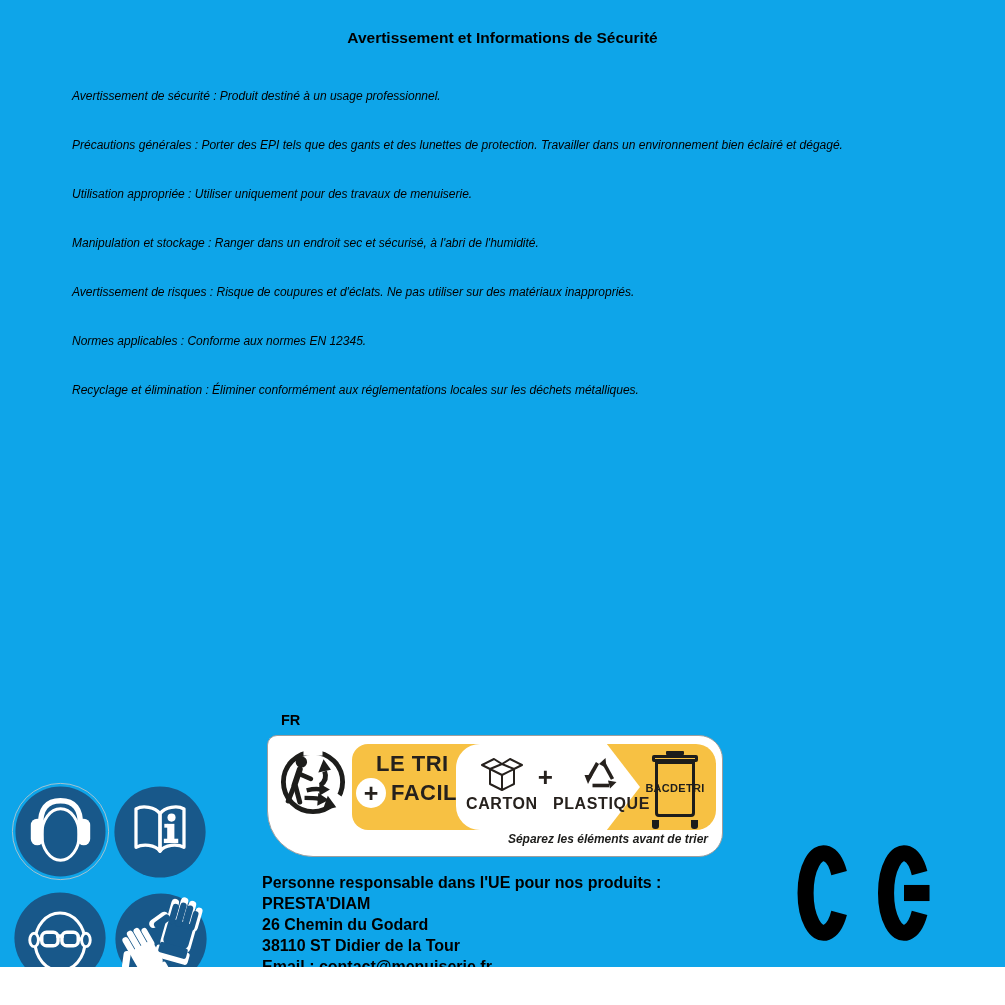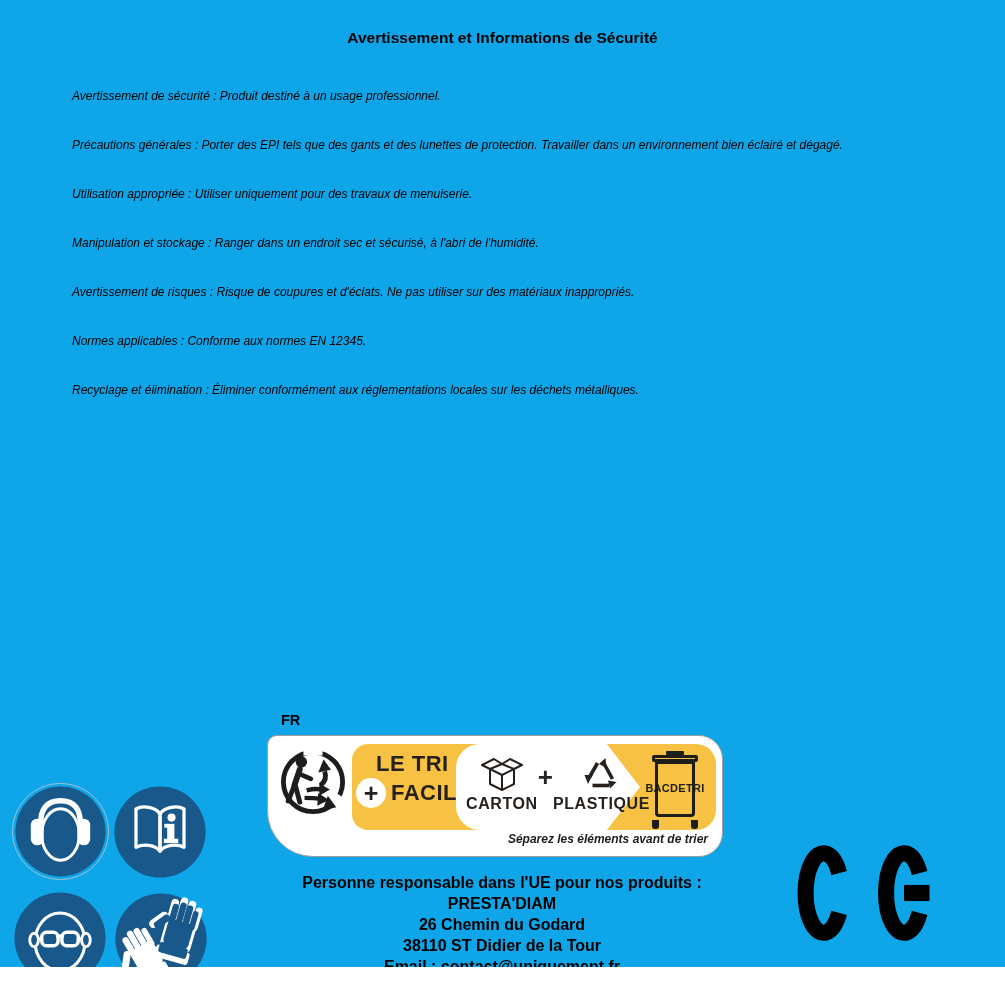--- a/index.html
+++ b/index.html
@@ -49,21 +49,21 @@
   .bin-body{width:40px;height:56px;border:3.5px solid #1d1d1b;border-top-width:3px;
             border-radius:1px 1px 4px 4px;margin:-1px auto 0;box-sizing:border-box;
             display:flex;flex-direction:row;align-items:center;justify-content:center;}
   .bin-body span{display:block;font-size:11px;line-height:11.5px;font-weight:bold;color:#1d1d1b;letter-spacing:0.3px;}
   .bin-wheel{position:absolute;bottom:0;width:7px;height:9px;background:#1d1d1b;border-radius:0 0 3px 3px;}
   .bin-wheel.l{left:4px;} .bin-wheel.r{right:4px;}
   .separe{position:absolute;right:14px;top:96px;font-size:12px;font-style:italic;
           font-weight:bold;color:#1d1d1b;}
 
   
-  .contact{position:absolute;left:262px;top:872px;width:480px;text-align:center;
+  .contact{position:absolute;left:262px;top:872px;width:480px;text-align:left;
            font-size:16px;font-weight:bold;line-height:21px;}
   .contact div{white-space:nowrap;}
 
   
   .ce{position:absolute;left:797px;top:842px;width:142px;height:102px;}
   .ce svg{display:block;width:100%;height:100%;}
 </style>
 </head>
 <body>
 
@@ -221,21 +221,21 @@
     </div>
 
     <div class="separe">Séparez les éléments avant de trier</div>
   </div>
 
   <div class="contact">
     <div>Personne responsable dans l'UE pour nos produits :</div>
     <div>PRESTA'DIAM</div>
     <div>26 Chemin du Godard</div>
     <div>38110 ST Didier de la Tour</div>
-    <div>Email : contact@uniquement.fr</div>
+    <div>Email : contact@menuiserie.fr</div>
   </div>
 
   <div class="ce">
     <svg viewBox="0 0 150 102">
       <g fill="none" stroke="#000" stroke-width="17">
         <path d="M 44.5 30 A 19 42 0 1 0 44.5 72"></path>
         <path d="M 129.5 30 A 19 42 0 1 0 129.5 72"></path>
         <path d="M 113 51 L 140 51"></path>
       </g>
     </svg>

